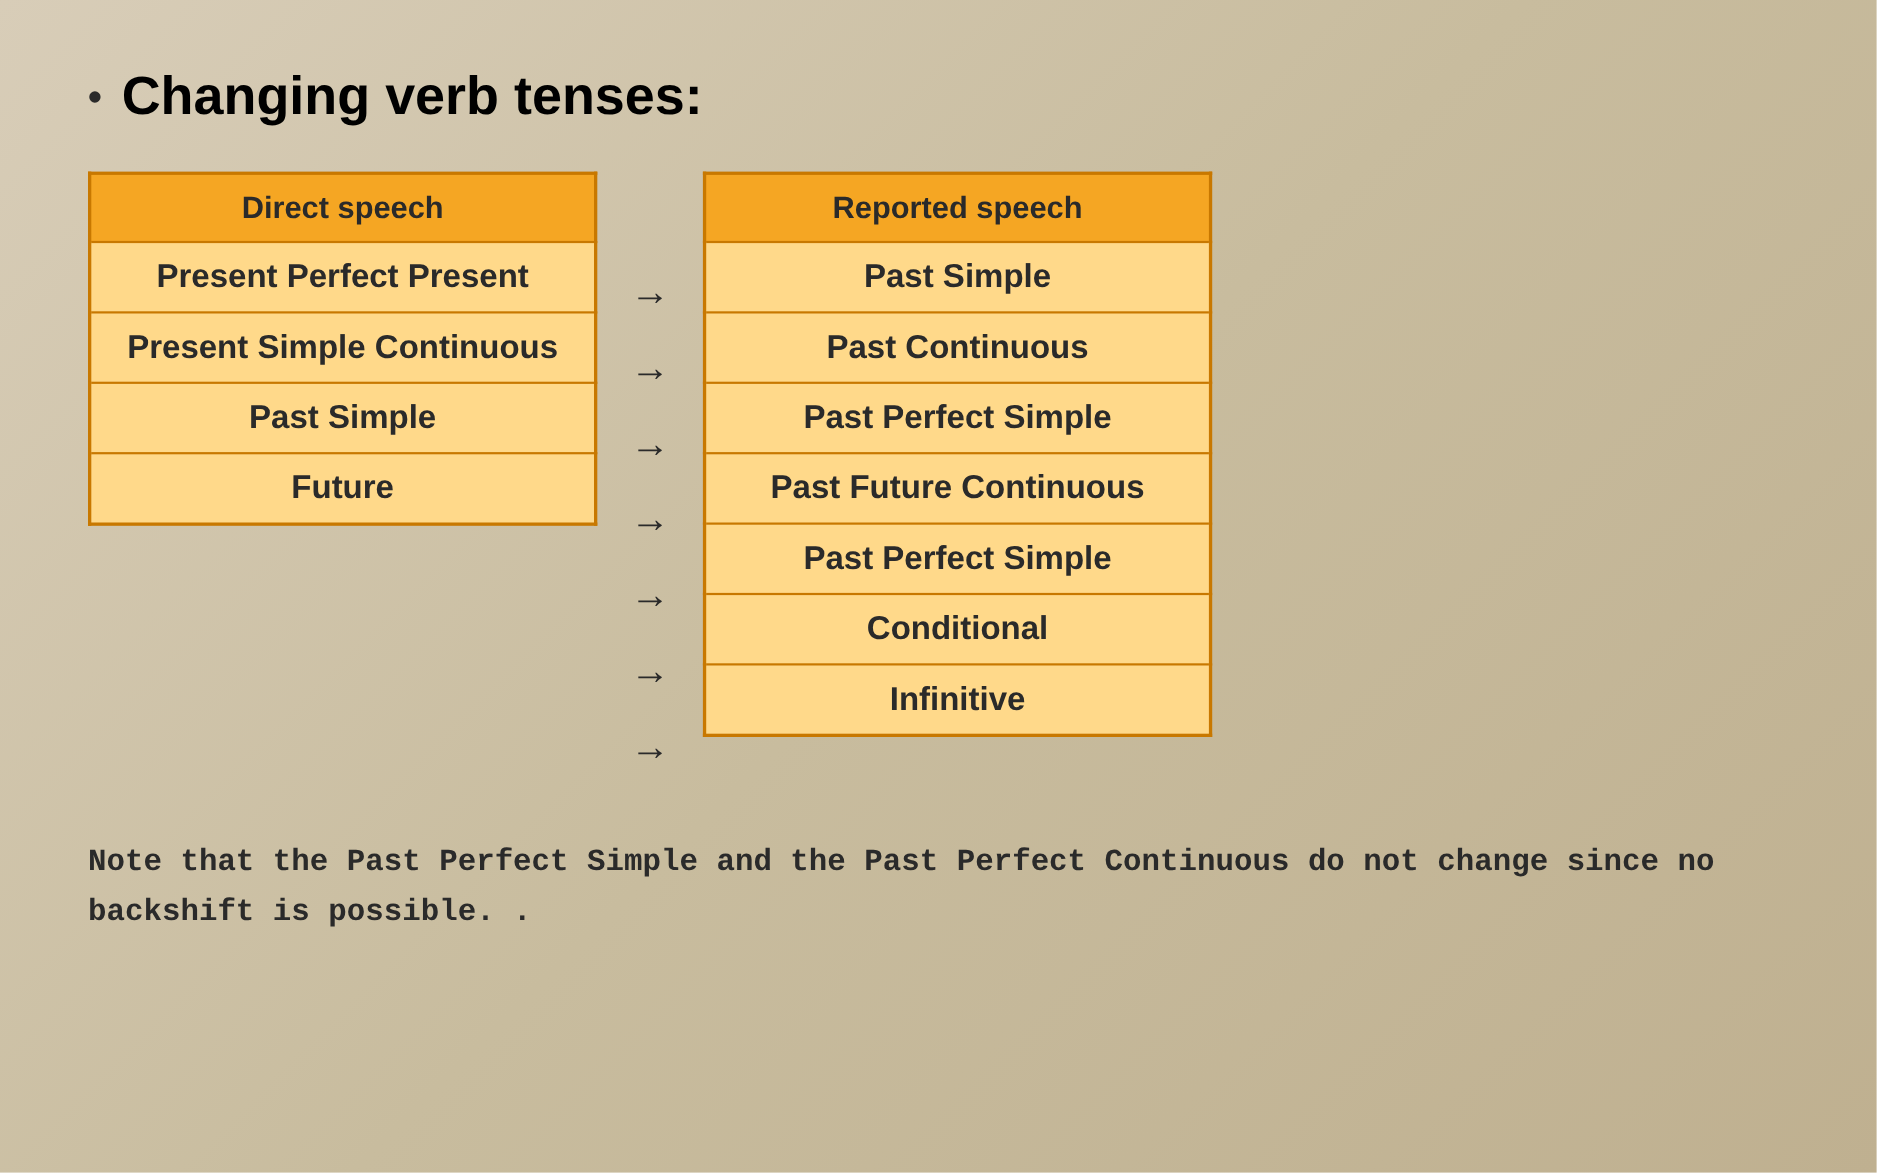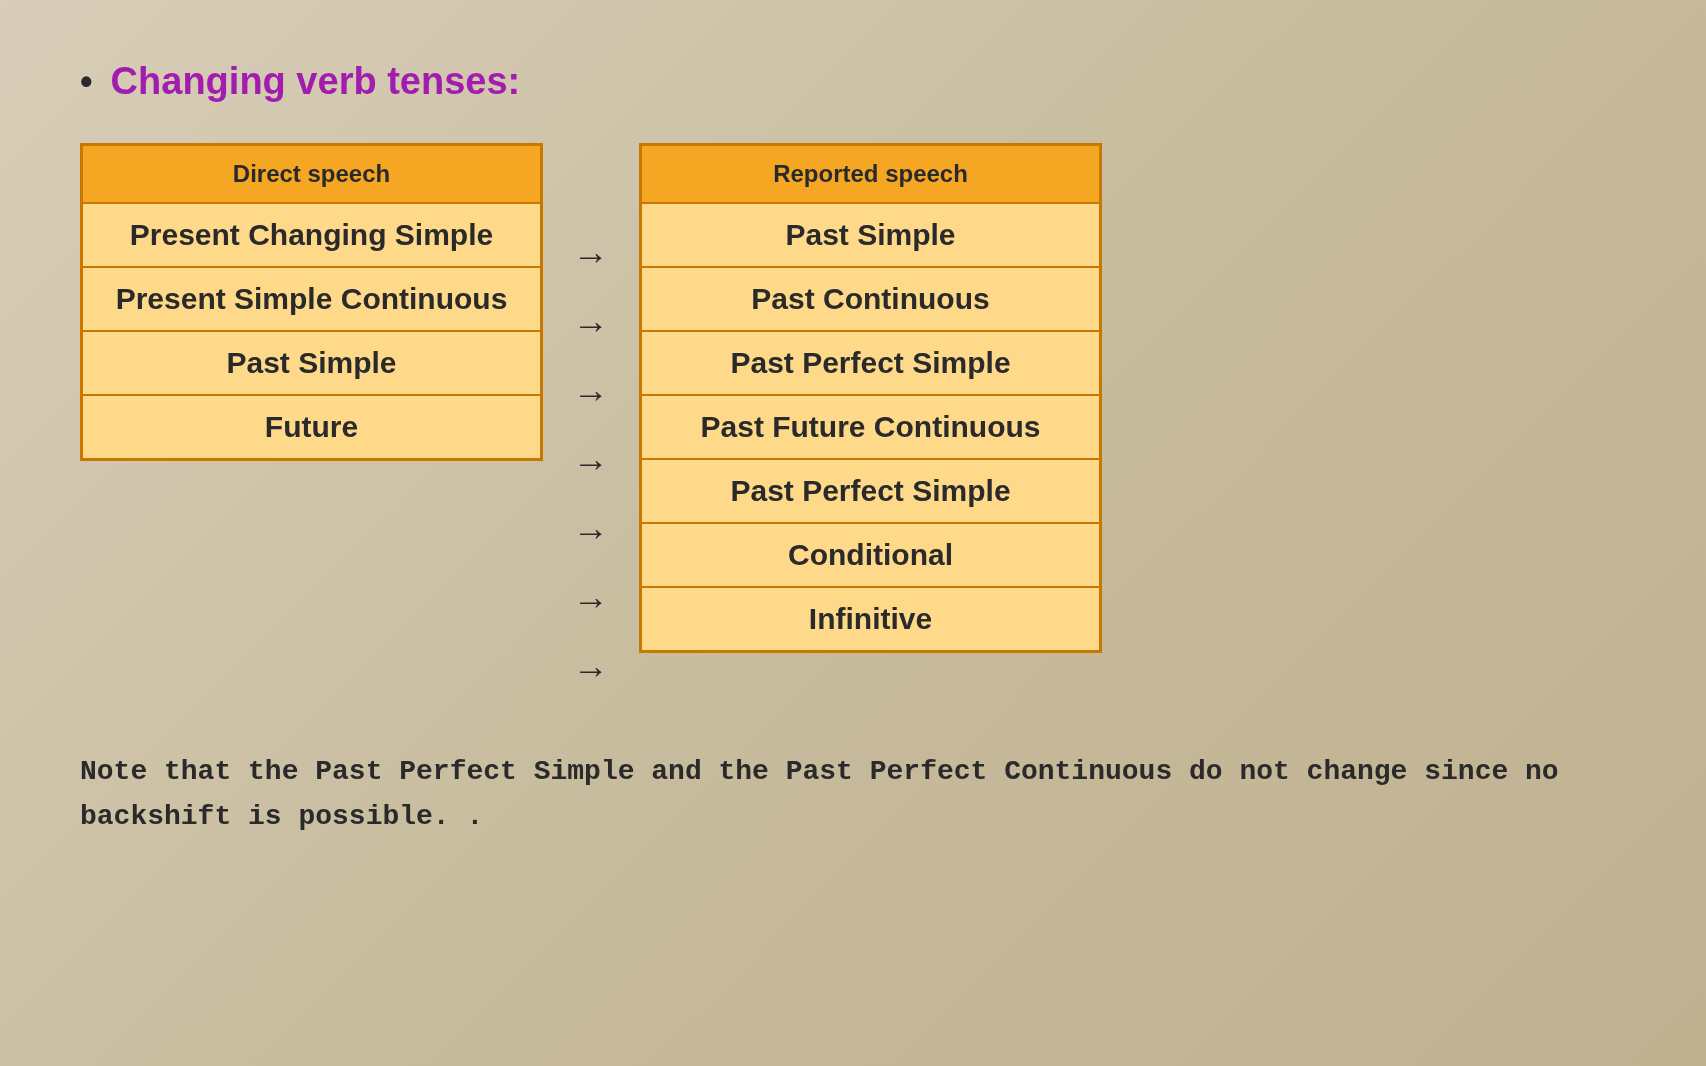--- a/index.html
+++ b/index.html
@@ -27,23 +27,23 @@
     }
 
     .bullet-point {
       font-size: 36px;
       font-weight: 900;
       color: #2a2a2a;
       margin-right: 18px;
     }
 
     .heading-text {
-      font-size: 38px;
+      font-size: 49px;
       font-weight: 900;
-      color: #a21caf;
+      color: #000000;
     }
 
     .tables-container {
       display: flex;
       align-items: flex-start;
       gap: 0;
       margin-bottom: 50px;
     }
 
     .tense-table {
@@ -58,21 +58,21 @@
       font-size: 30px;
       font-weight: 900;
       color: #2a2a2a;
       background-color: #ffd98a;
       min-width: 460px;
       white-space: nowrap;
     }
 
     .tense-table tr:first-child td {
       background-color: #f5a623;
-      font-size: 24px;
+      font-size: 28px;
     }
 
     .arrow-column {
       display: flex;
       flex-direction: column;
       justify-content: flex-start;
       align-items: center;
       padding: 0 30px;
     }
 
@@ -107,21 +107,21 @@
   <span class="heading-text">Changing verb tenses:</span>
 </div>
 
 <div class="tables-container">
   <table class="tense-table">
     <tbody>
         <tr>
       <td>Direct speech</td>
     </tr>
     <tr>
-      <td>Present Changing Simple</td>
+      <td>Present Perfect Present</td>
     </tr>
     <tr>
       <td>Present Simple Continuous</td>
     </tr>
     <tr>
       <td>Past Simple</td>
     </tr>
     <tr>
       <td>Future</td>
     </tr>

